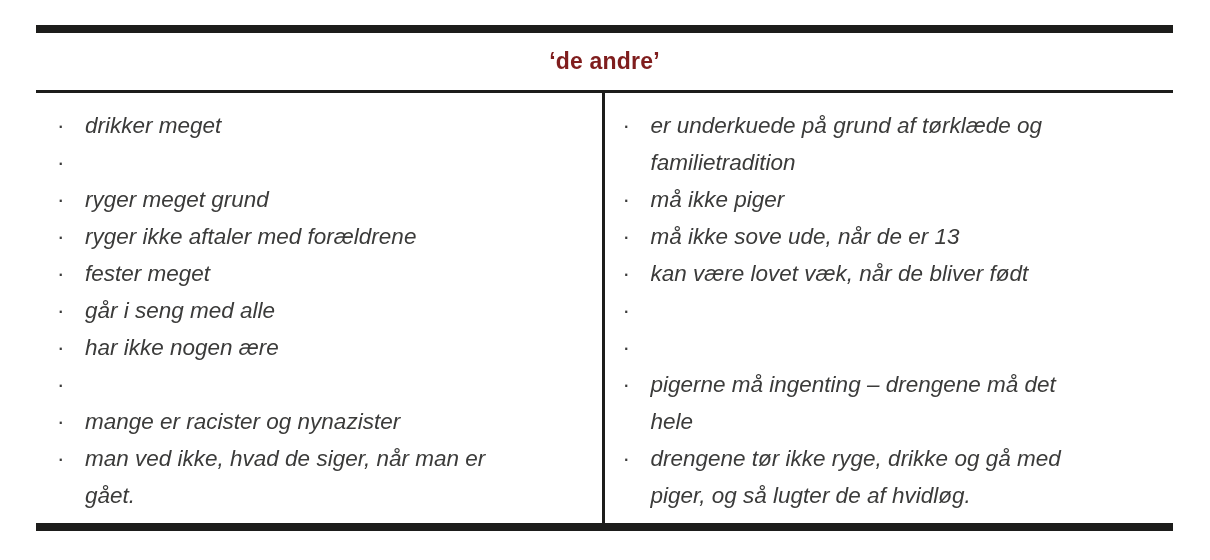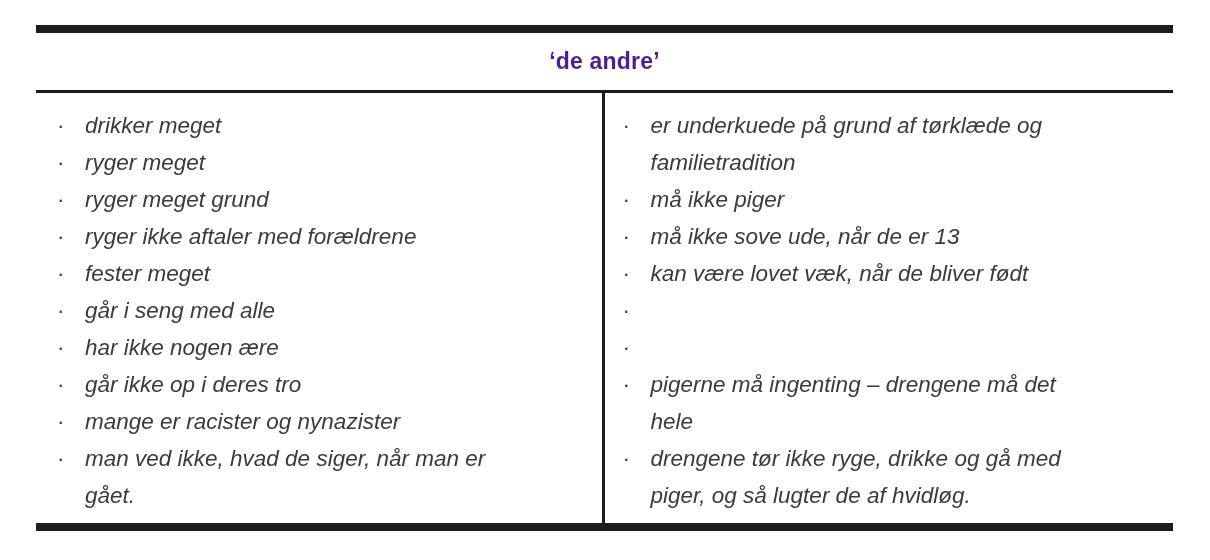--- a/index.html
+++ b/index.html
@@ -32,21 +32,21 @@
   }
   .title-row {
     height: 57px;
     display: flex;
     align-items: center;
     justify-content: center;
   }
   .title {
     font-size: 23px;
     font-weight: 700;
-    color: #4c1d95;
+    color: #7f1d1d;
     letter-spacing: 0.2px;
   }
   .columns {
     display: flex;
     height: 430px;
   }
   .col {
     width: 50%;
     padding-top: 14px;
   }
@@ -98,21 +98,20 @@
       <div class="col col-left">
         <ul class="bullet-list">
 
             <li>
               <span class="bullet">·</span>
               <span class="item-text">drikker meget</span>
             </li>
 
             <li>
               <span class="bullet">·</span>
-              <span class="item-text">ryger meget</span>
             </li>
 
             <li>
               <span class="bullet">·</span>
               <span class="item-text">ryger meget grund</span>
             </li>
 
             <li>
               <span class="bullet">·</span>
               <span class="item-text">ryger ikke aftaler med forældrene</span>
@@ -128,21 +127,20 @@
               <span class="item-text">går i seng med alle</span>
             </li>
 
             <li>
               <span class="bullet">·</span>
               <span class="item-text">har ikke nogen ære</span>
             </li>
 
             <li>
               <span class="bullet">·</span>
-              <span class="item-text">går ikke op i deres tro</span>
             </li>
 
             <li>
               <span class="bullet">·</span>
               <span class="item-text">mange er racister og nynazister</span>
             </li>
 
             <li>
               <span class="bullet">·</span>
               <span class="item-text">man ved ikke, hvad de siger, når man er

